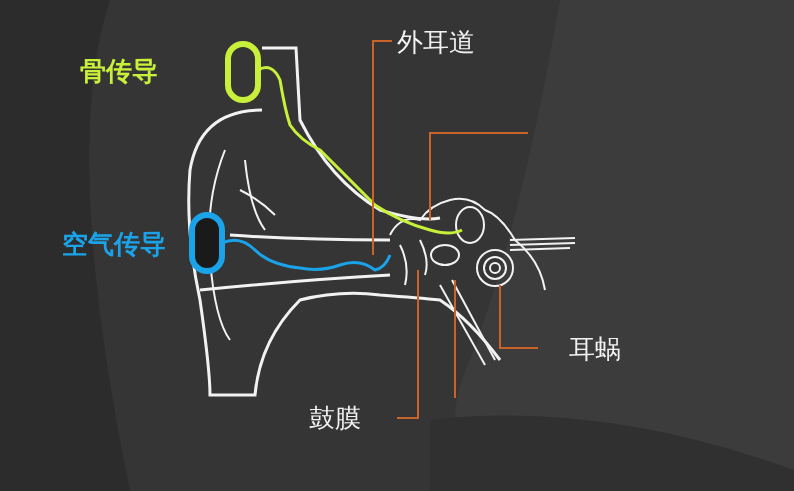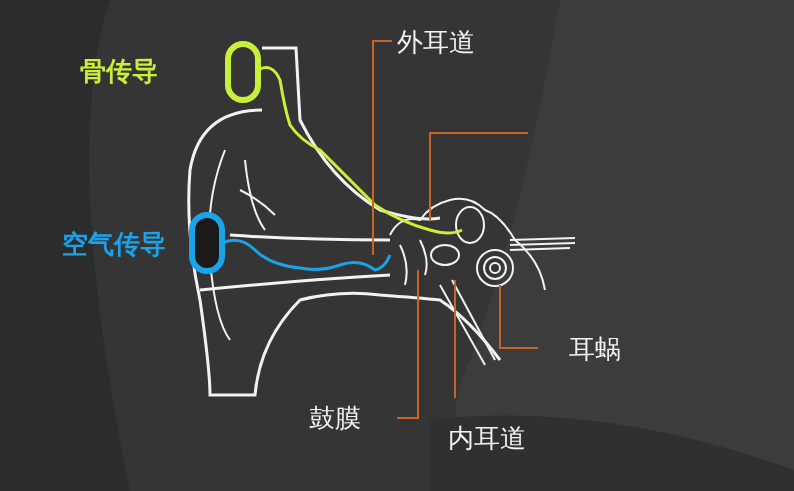--- a/index.html
+++ b/index.html
@@ -59,14 +59,13 @@
       <path d="M397 418 L418 418 L418 270"></path>
       <path d="M455 398 L455 280"></path>
     </g>
   </svg>
 
   <div class="label green" style="left:80px;top:57px;">骨传导</div>
   <div class="label blue" style="left:62px;top:230px;">空气传导</div>
   <div class="label" style="left:397px;top:28px;">外耳道</div>
   <div class="label" style="left:545px;top:335px;margin-left:24px;">耳蜗</div>
   <div class="label" style="left:309px;top:404px;">鼓膜</div>
-  <div class="label" style="left:448px;top:424px;">内耳道</div>
 </div>
 
 </body></html>

